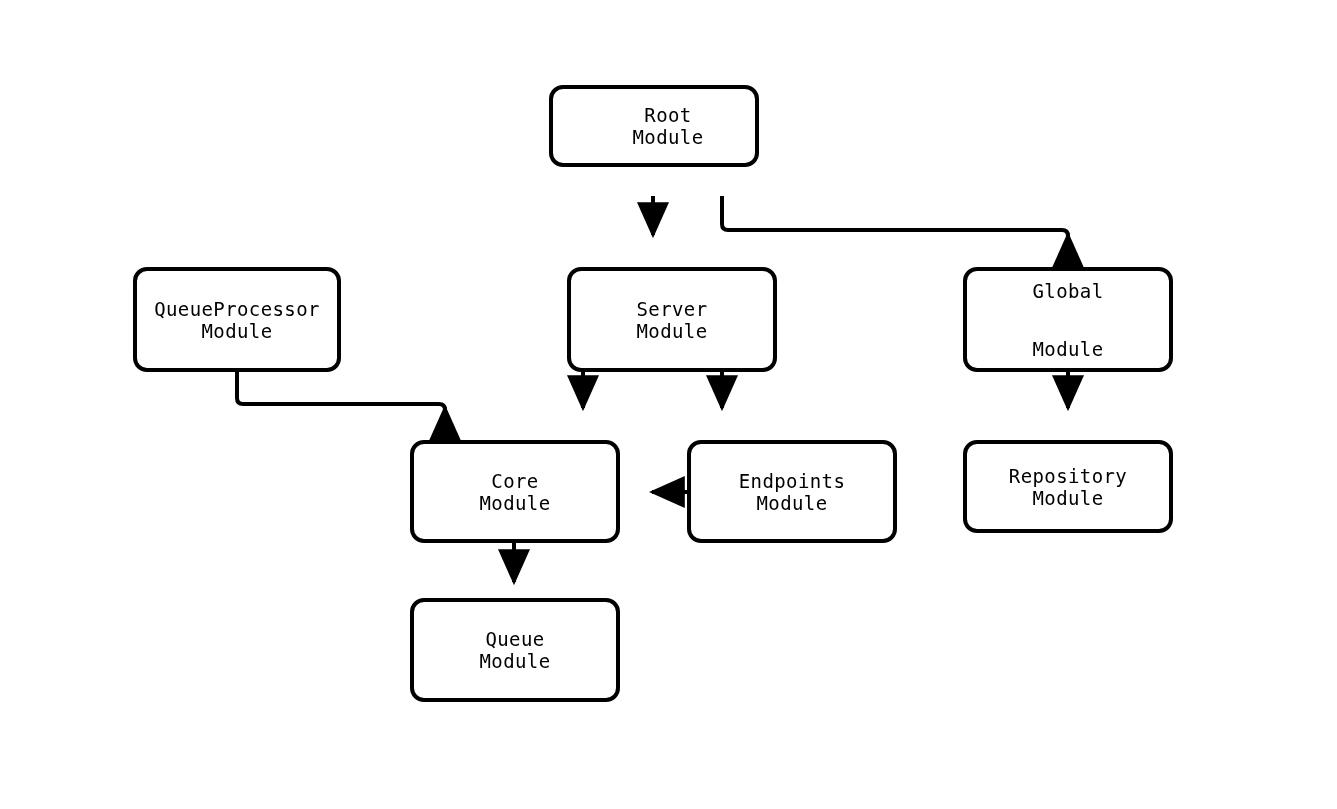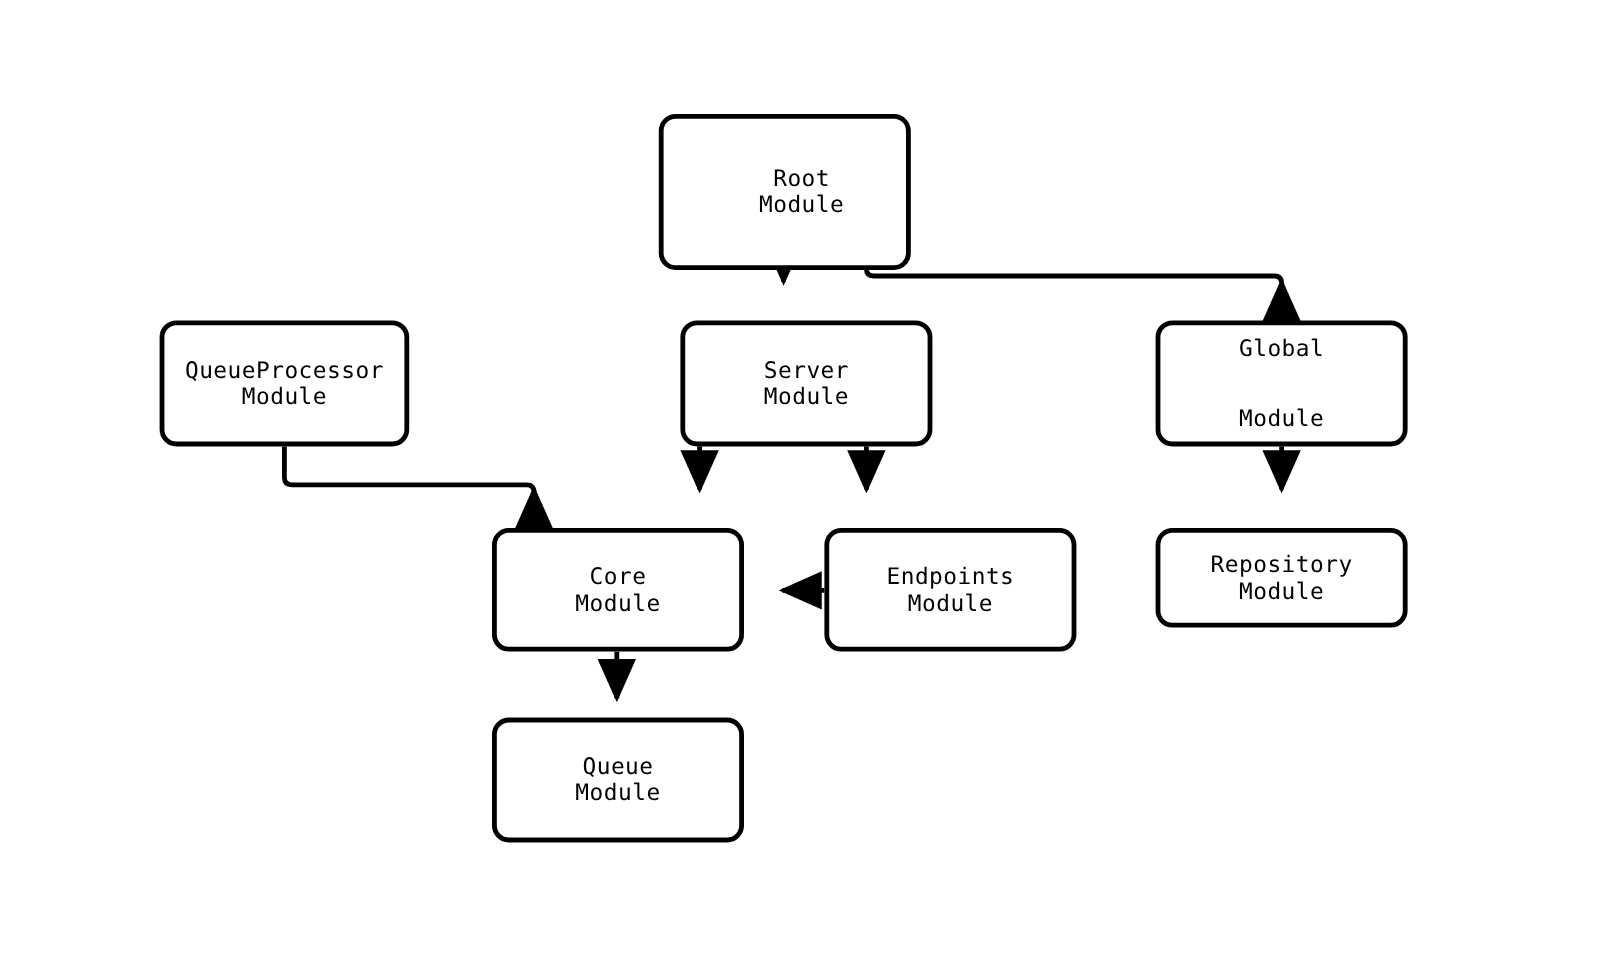--- a/index.html
+++ b/index.html
@@ -71,21 +71,21 @@
 
     <path d="M237,372 L237,398 Q237,404 243,404 L439,404 Q445,404 445,410 L445,408" fill="none" stroke="#000000" stroke-width="4" marker-end="url(#arrowhead)"></path>
 
     <path d="M687,492 L652,492" fill="none" stroke="#000000" stroke-width="4" marker-end="url(#arrowhead)"></path>
 
     <path d="M514,543 L514,582" fill="none" stroke="#000000" stroke-width="4" marker-end="url(#arrowhead)"></path>
 
     <path d="M1068,372 L1068,408" fill="none" stroke="#000000" stroke-width="4" marker-end="url(#arrowhead)"></path>
   </svg>
 
-  <div class="node" style="left:549px; top:95px; width:210px; height:130px;padding-left:28px;">
+  <div class="node" style="left:549px; top:85px; width:210px; height:82px;padding-left:28px;">
     <div class="node-label">Root</div>
     <div class="node-label">Module</div>
   </div>
 
   <div class="node" style="left:133px; top:267px; width:208px; height:105px;">
     <div class="node-label">QueueProcessor</div>
     <div class="node-label">Module</div>
   </div>
 
   <div class="node" style="left:567px; top:267px; width:210px; height:105px;">
@@ -101,21 +101,21 @@
   <div class="node" style="left:410px; top:440px; width:210px; height:103px;">
     <div class="node-label">Core</div>
     <div class="node-label">Module</div>
   </div>
 
   <div class="node" style="left:687px; top:440px; width:210px; height:103px;">
     <div class="node-label">Endpoints</div>
     <div class="node-label">Module</div>
   </div>
 
-  <div class="node" style="left:963px; top:440px; width:210px; height:83px;">
+  <div class="node" style="left:963px; top:440px; width:210px; height:93px;">
     <div class="node-label">Repository</div>
     <div class="node-label">Module</div>
   </div>
 
   <div class="node" style="left:410px; top:598px; width:210px; height:104px;">
     <div class="node-label">Queue</div>
     <div class="node-label">Module</div>
   </div>
 
 </div>

